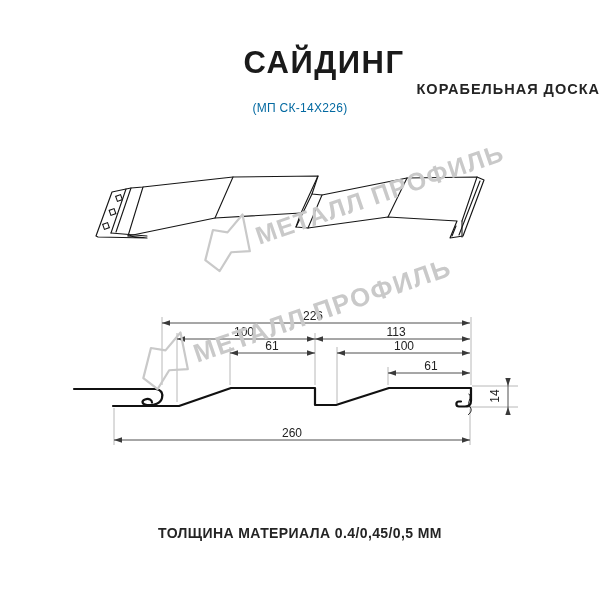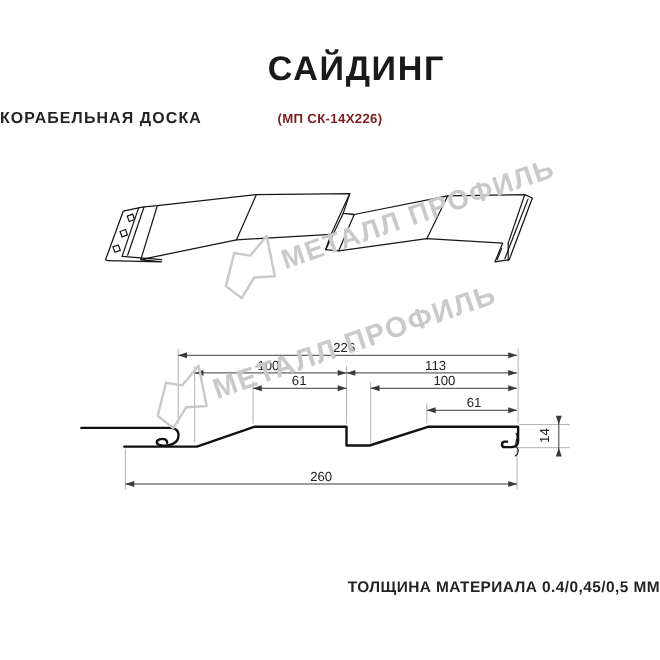--- a/index.html
+++ b/index.html
@@ -5,29 +5,29 @@
   html,body{margin:0;padding:0;background:#e9e9e9;}
   .card{
     position:relative;width:600px;height:600px;background:#ffffff;overflow:hidden;
     font-family:"Liberation Sans",sans-serif;color:#1f1f1f;margin:0 auto;
   }
   .title{
     position:absolute;top:47px;left:0;right:0;text-align:center;
     font-size:31px;font-weight:700;letter-spacing:1.5px;color:#1a1a1a;line-height:1;padding-left:48px;
   }
   .subtitle{
-    position:absolute;top:82px;left:0;right:0;text-align:left;
-    font-size:14.5px;font-weight:700;letter-spacing:1px;color:#242424;line-height:1;margin-top:19px;
+    position:absolute;top:82px;left:0;right:0;text-align:right;
+    font-size:14.5px;font-weight:700;letter-spacing:1px;color:#242424;line-height:1;
   }
   .product-code{
     position:absolute;top:102px;left:0;right:0;text-align:center;
-    font-size:12px;font-weight:700;letter-spacing:0.3px;color:#7f1d1d;line-height:1;
+    font-size:12px;font-weight:400;letter-spacing:0.3px;color:#0369a1;line-height:1;
   }
   .thickness{
-    position:absolute;top:526px;left:0;right:0;text-align:right;
+    position:absolute;top:526px;left:0;right:0;text-align:center;
     font-size:14px;font-weight:700;letter-spacing:0.4px;color:#242424;line-height:1;
   }
   svg{position:absolute;top:0;left:0;}
   .outline{fill:#ffffff;stroke:#161616;stroke-width:1.15;stroke-linejoin:round;}
   .l3d{fill:none;stroke:#161616;stroke-width:1.1;stroke-linejoin:round;stroke-linecap:round;}
   .hole{fill:#ffffff;stroke:#161616;stroke-width:1.1;}
   .prof{fill:none;stroke:#111111;stroke-width:2.2;stroke-linejoin:round;stroke-linecap:round;}
   .profthin{fill:none;stroke:#111111;stroke-width:1;stroke-linecap:round;}
   .ext{stroke:#a6a6a6;stroke-width:0.8;fill:none;}
   .dim{stroke:#3a3a3a;stroke-width:0.9;fill:none;}

